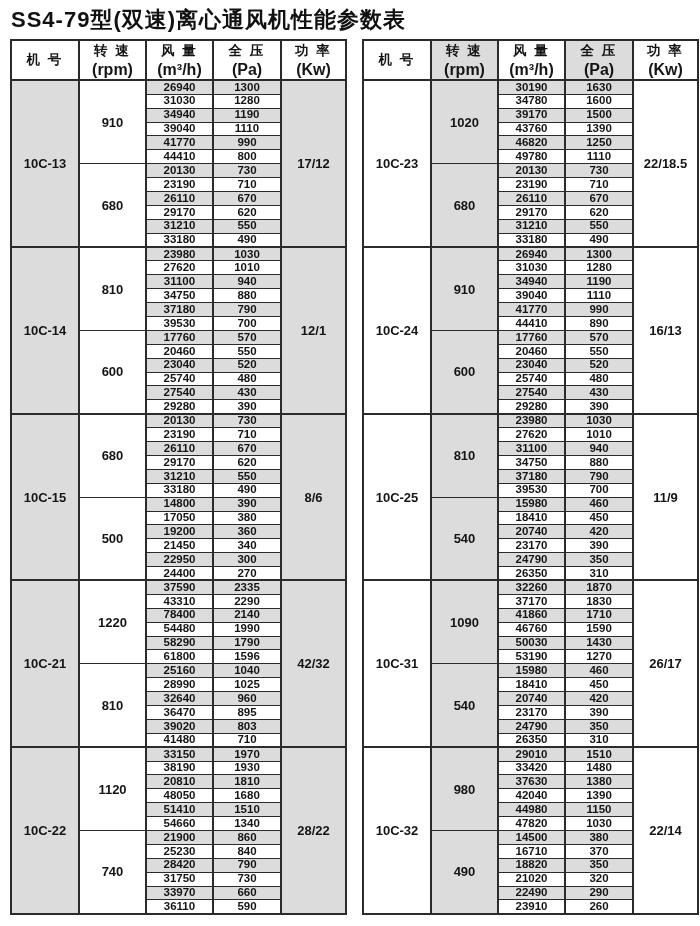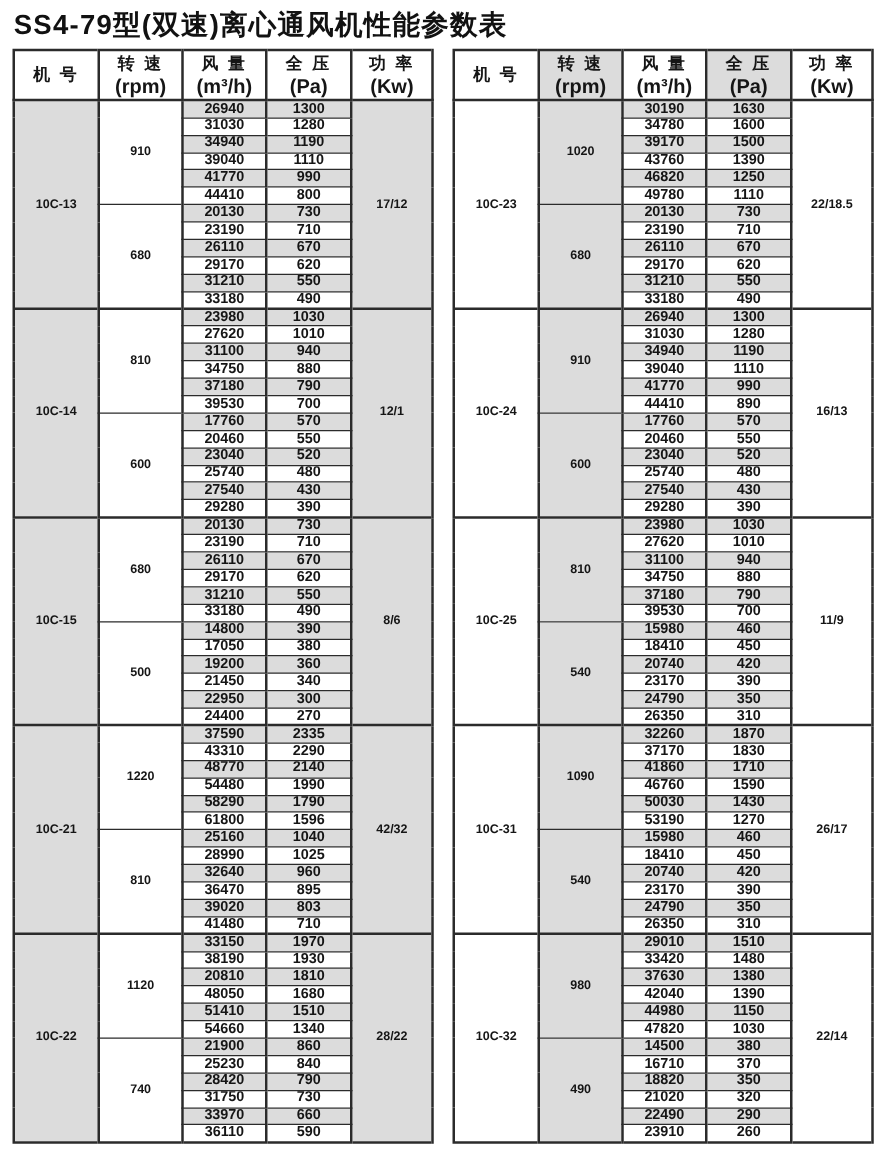--- a/index.html
+++ b/index.html
@@ -21,21 +21,21 @@
     border:1px solid #2b2b2b;
     border-left-width:2px;border-right-width:2px;
     padding:0;text-align:center;overflow:hidden;
     font-weight:bold;color:#151515;
   }
   thead th{height:38px;font-size:13.5px;border-bottom-width:2px;background:#fff;}
   thead .unit{display:block;font-size:16px;font-weight:bold;margin-top:1px;letter-spacing:0;}
   thead .lbl{display:block;letter-spacing:2px;}
   tbody tr{height:13.9px;}
   tbody td{font-size:11.5px;line-height:1;}
-  td.model,td.speed,td.power{font-size:10px;}
+  td.model,td.speed,td.power{font-size:13px;}
   .shade{background:#dcdcdc;}
   .stripe{background:#dcdcdc;}
   .white{background:#ffffff;}
   .block-top{border-top-width:2px;}
   col.c-model{width:68px;}
   col.c-speed{width:67px;}
   col.c-flow{width:67px;}
   col.c-press{width:68px;}
   col.c-power{width:65px;}
 </style>
@@ -239,21 +239,21 @@
             <td class="speed block-top white" rowspan="6">1220</td>
             <td class="flow block-top stripe">37590</td>
             <td class="pressure block-top stripe">2335</td>
             <td class="power block-top shade" rowspan="12">42/32</td>
           </tr>
           <tr>
             <td class="flow white">43310</td>
             <td class="pressure white">2290</td>
           </tr>
           <tr>
-            <td class="flow stripe">48770</td>
+            <td class="flow stripe">78400</td>
             <td class="pressure stripe">2140</td>
           </tr>
           <tr>
             <td class="flow white">54480</td>
             <td class="pressure white">1990</td>
           </tr>
           <tr>
             <td class="flow stripe">58290</td>
             <td class="pressure stripe">1790</td>
           </tr>

